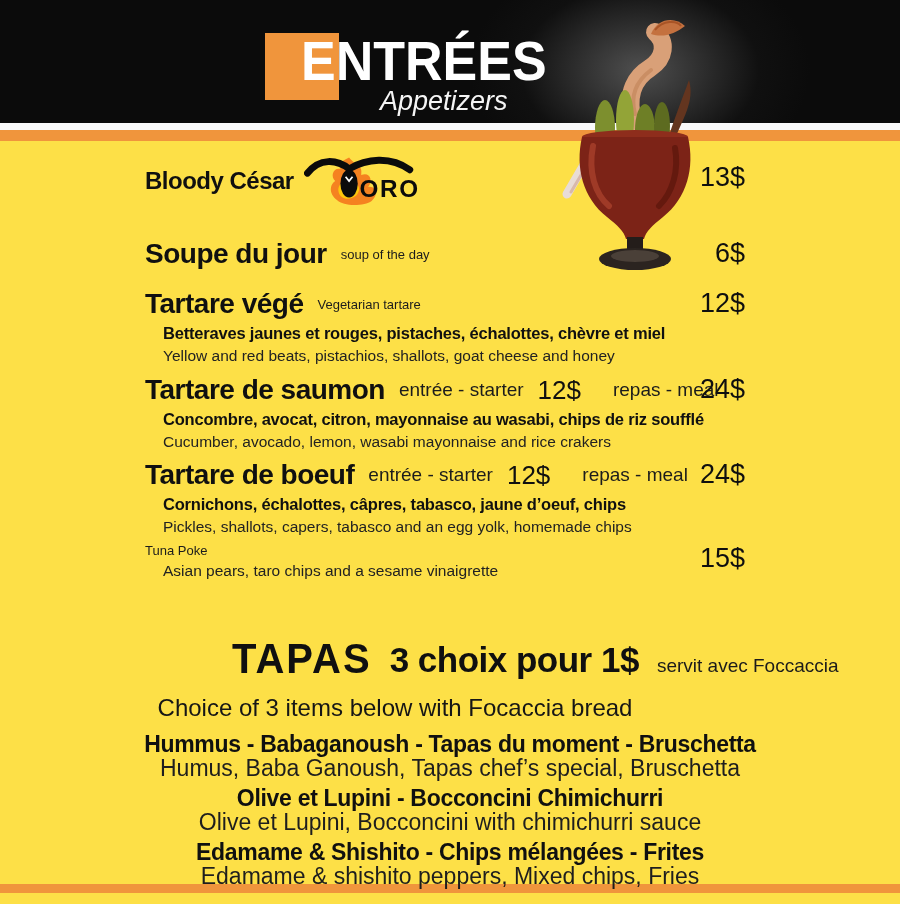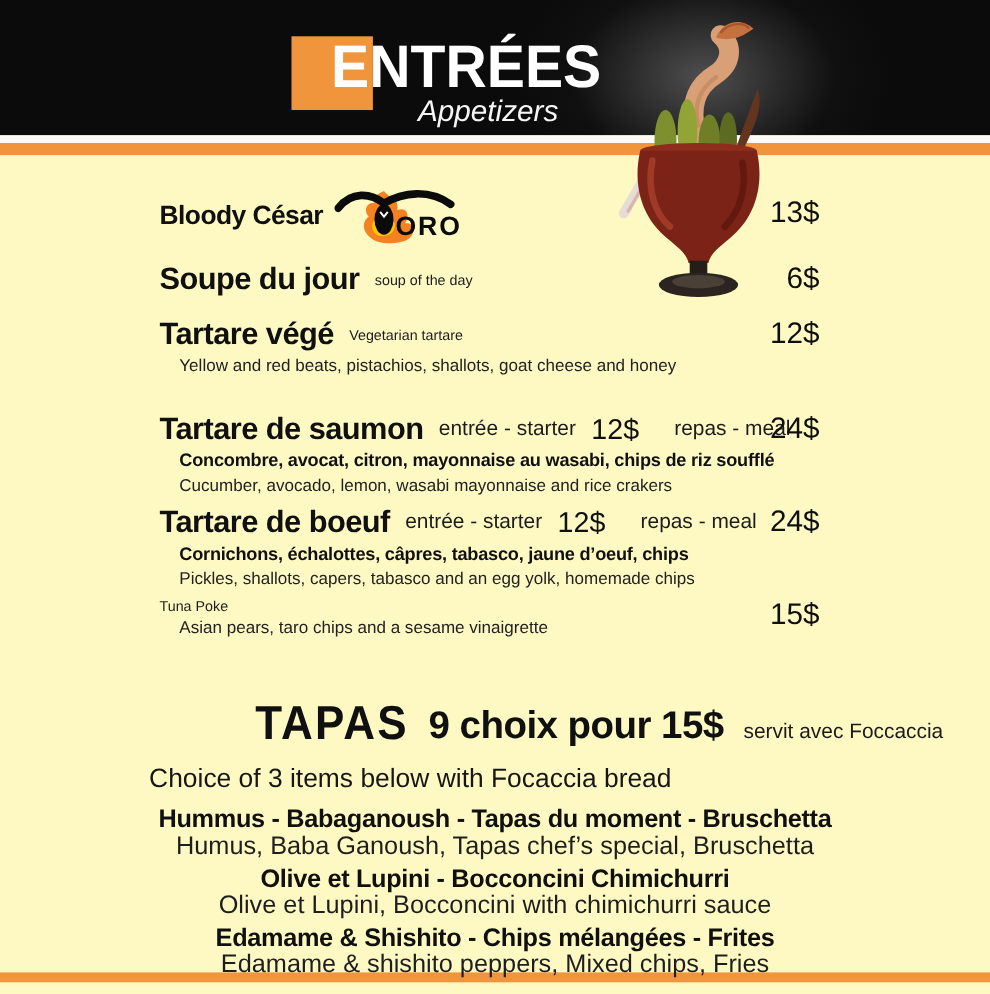--- a/index.html
+++ b/index.html
@@ -1,16 +1,16 @@
 <!DOCTYPE html>
 <html><head>
 <meta charset="utf-8">
 <style>
   html,body{margin:0;padding:0;background:#ffffff;}
-  .page{position:relative;width:900px;height:904px;background:#fef9c3;overflow:hidden;
+  .page{position:relative;width:900px;height:904px;background:#fde047;overflow:hidden;
         font-family:"Liberation Sans", sans-serif;color:#101010;}
 
   
   .header{position:absolute;left:0;top:0;width:900px;height:123px;
           background:radial-gradient(ellipse 170px 120px at 640px 70px,#4f4f4f 0%,#101010 70%,#0b0b0b 100%);}
   .accent-box{position:absolute;left:265px;top:33px;width:74px;height:67px;background:#F0953C;}
   .menu-title{position:absolute;left:301px;top:34px;margin:0;font-size:52px;line-height:54px;
               font-weight:900;letter-spacing:0px;color:#ffffff;transform:scaleY(1.05);}
   .menu-subtitle{position:absolute;left:380px;top:86px;font-size:27px;color:#f5f5f5;font-weight:400;font-style:italic;}
 
@@ -37,21 +37,21 @@
   .price{position:absolute;top:0;right:5px;font-size:27px;color:#0f0f0f;}
   .row1 .price{top:10px;}
   .bloody{display:flex;align-items:center;gap:10px;}
   .toro-logo{display:inline-block;}
 
   
   .tapas-head{position:absolute;left:232px;top:636px;display:flex;align-items:baseline;gap:18px;}
   .tapas-title{font-size:40px;font-weight:900;letter-spacing:2px;transform:scaleY(1.08);}
   .tapas-headline{font-size:35px;font-weight:800;letter-spacing:-0.5px;}
   .tapas-note{font-size:19px;color:#1b1b1b;}
-  .tapas-sub{position:absolute;left:0;top:694px;width:746px;text-align:center;font-size:24px;color:#161616;}
+  .tapas-sub{position:absolute;left:0;top:694px;width:746px;text-align:center;font-size:24px;color:#161616;padding-left:22px;}
   .tapas-groups{position:absolute;left:0;top:731px;width:900px;text-align:center;}
   .group-fr{font-size:23px;font-weight:bold;line-height:27px;letter-spacing:-0.3px;}
   .group-en{font-size:23px;line-height:21px;color:#1e1e1e;margin-bottom:6px;}
 </style>
 </head>
 <body>
 
 <div class="page">
 
   <div class="header">
@@ -83,21 +83,21 @@
     <ellipse cx="80" cy="131" rx="53" ry="7" fill="#8e2d1c"></ellipse>
     <path d="M27,131 C20,162 28,192 52,211 C63,220 69,225 71,233 L89,233 C91,225 97,220 108,211 C132,192 140,162 133,131 Z" fill="#7c2317"></path>
     <path d="M38,140 C33,166 40,188 54,200" fill="none" stroke="#a8402c" stroke-width="6" stroke-linecap="round" opacity="0.8"></path>
     <path d="M120,142 C124,164 118,186 104,200" fill="none" stroke="#5e160d" stroke-width="6" stroke-linecap="round" opacity="0.8"></path>
 
     <rect x="72" y="231" width="16" height="22" fill="#241d1a"></rect>
     <ellipse cx="80" cy="253" rx="36" ry="11" fill="#2b2420"></ellipse>
     <ellipse cx="80" cy="250" rx="24" ry="6" fill="#4a4038"></ellipse>
   </svg>
 
-  <div class="row row1" style="top:168px">
+  <div class="row row1" style="top:152px">
     <div class="bloody">
       <span class="item-name sm">Bloody César</span>
       <svg class="toro-logo" width="130" height="58" viewBox="0 0 150 62">
         <path d="M52,4 C60,14 68,12 66,24 C76,20 80,30 74,38 C84,36 86,48 78,54 C70,60 46,61 38,53 C28,45 30,35 36,31 C30,25 34,15 42,17 C40,9 46,7 52,4 Z" fill="#F58220"></path>
         <path d="M50,20 C56,26 60,28 58,36 C64,34 66,42 60,48 C52,54 42,52 40,44 C38,36 44,34 46,28 Z" fill="#FDC60B"></path>
         <path d="M4,22 C18,4 38,6 52,17" stroke="#0b0b0b" stroke-width="8" fill="none" stroke-linecap="round"></path>
         <path d="M122,18 C100,2 72,5 52,17" stroke="#0b0b0b" stroke-width="8" fill="none" stroke-linecap="round"></path>
         <ellipse cx="52" cy="34" rx="10" ry="16" fill="#0b0b0b"></ellipse>
         <path d="M48,26 L52,31 L56,26" stroke="#ffffff" stroke-width="2" fill="none"></path>
         <text x="64" y="50" font-size="28" font-weight="bold" fill="#0b0b0b" letter-spacing="2">ORO</text>
@@ -112,20 +112,21 @@
       <span class="item-sub">soup of the day</span>
     </div>
     <span class="price">6$</span>
   </div>
 
   <div class="row" style="top:288px">
     <div class="name-line">
       <span class="item-name">Tartare végé</span>
       <span class="item-sub">Vegetarian tartare</span>
     </div>
+    <div class="desc-fr">Betteraves jaunes et rouges, pistaches, échalottes, chèvre et miel</div>
     <div class="desc-en">Yellow and red beats, pistachios, shallots, goat cheese and honey</div>
     <span class="price">12$</span>
   </div>
 
   <div class="row" style="top:374px">
     <div class="name-line">
       <span class="item-name">Tartare de saumon</span>
       <span class="starter-label">entrée - starter</span>
       <span class="starter-price">12$</span>
       <span class="meal-label">repas - meal</span>
@@ -150,21 +151,21 @@
   <div class="row" style="top:543px">
     <div class="name-line">
       <span class="item-sub">Tuna Poke</span>
     </div>
     <div class="desc-en">Asian pears, taro chips and a sesame vinaigrette</div>
     <span class="price">15$</span>
   </div>
 
   <div class="tapas-head">
     <span class="tapas-title">TAPAS</span>
-    <span class="tapas-headline">9 choix pour 15$</span>
+    <span class="tapas-headline">3 choix pour 1$</span>
     <span class="tapas-note">servit avec Foccaccia</span>
   </div>
   <div class="tapas-sub">Choice of 3 items below with Focaccia bread</div>
 
   <div class="tapas-groups">
     <div class="group-fr">Hummus - Babaganoush - Tapas du moment - Bruschetta</div>
     <div class="group-en">Humus, Baba Ganoush, Tapas chef’s special, Bruschetta</div>
     <div class="group-fr">Olive et Lupini - Bocconcini Chimichurri</div>
     <div class="group-en">Olive et Lupini, Bocconcini with chimichurri sauce</div>
     <div class="group-fr">Edamame &amp; Shishito - Chips mélangées - Frites</div>

